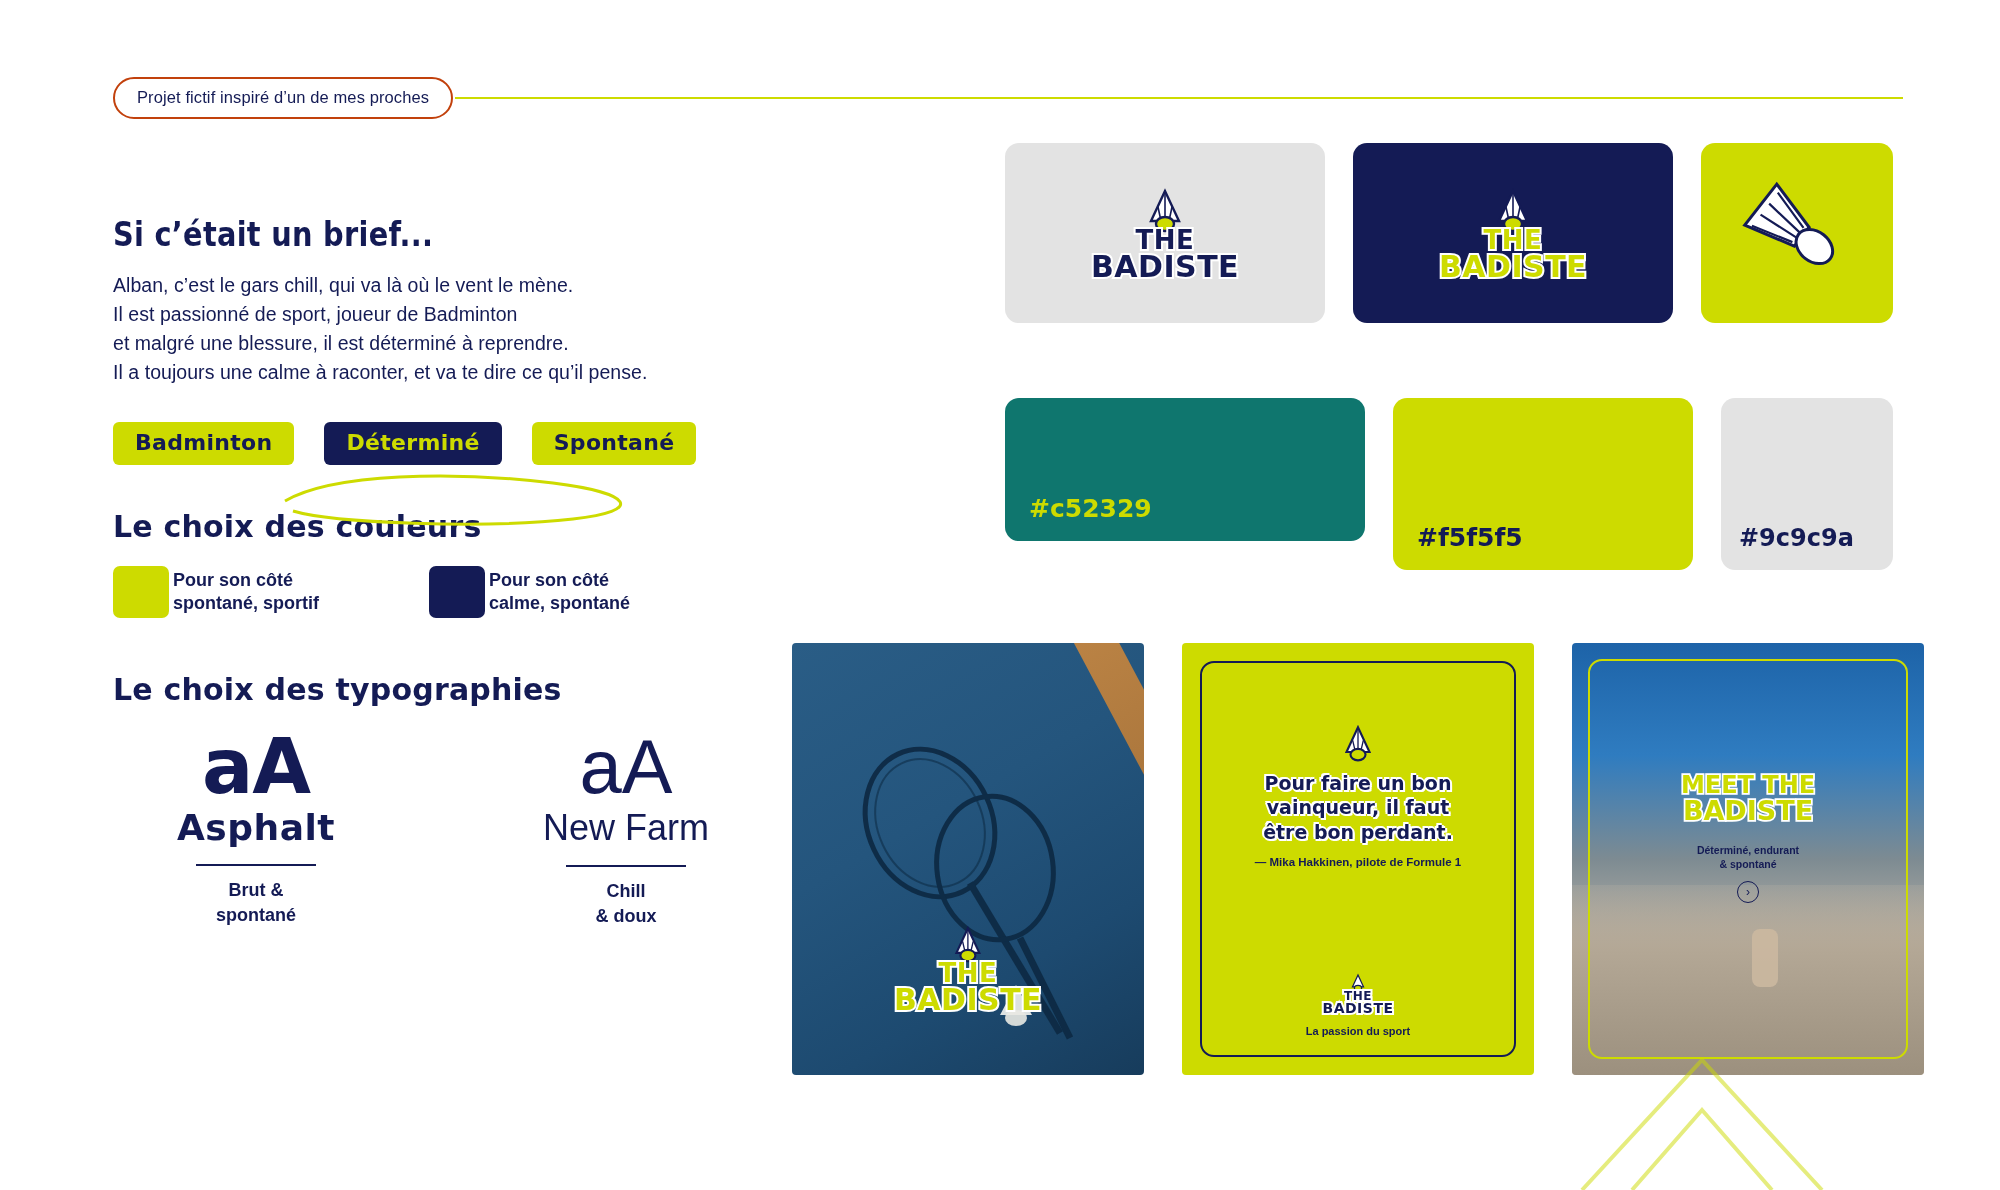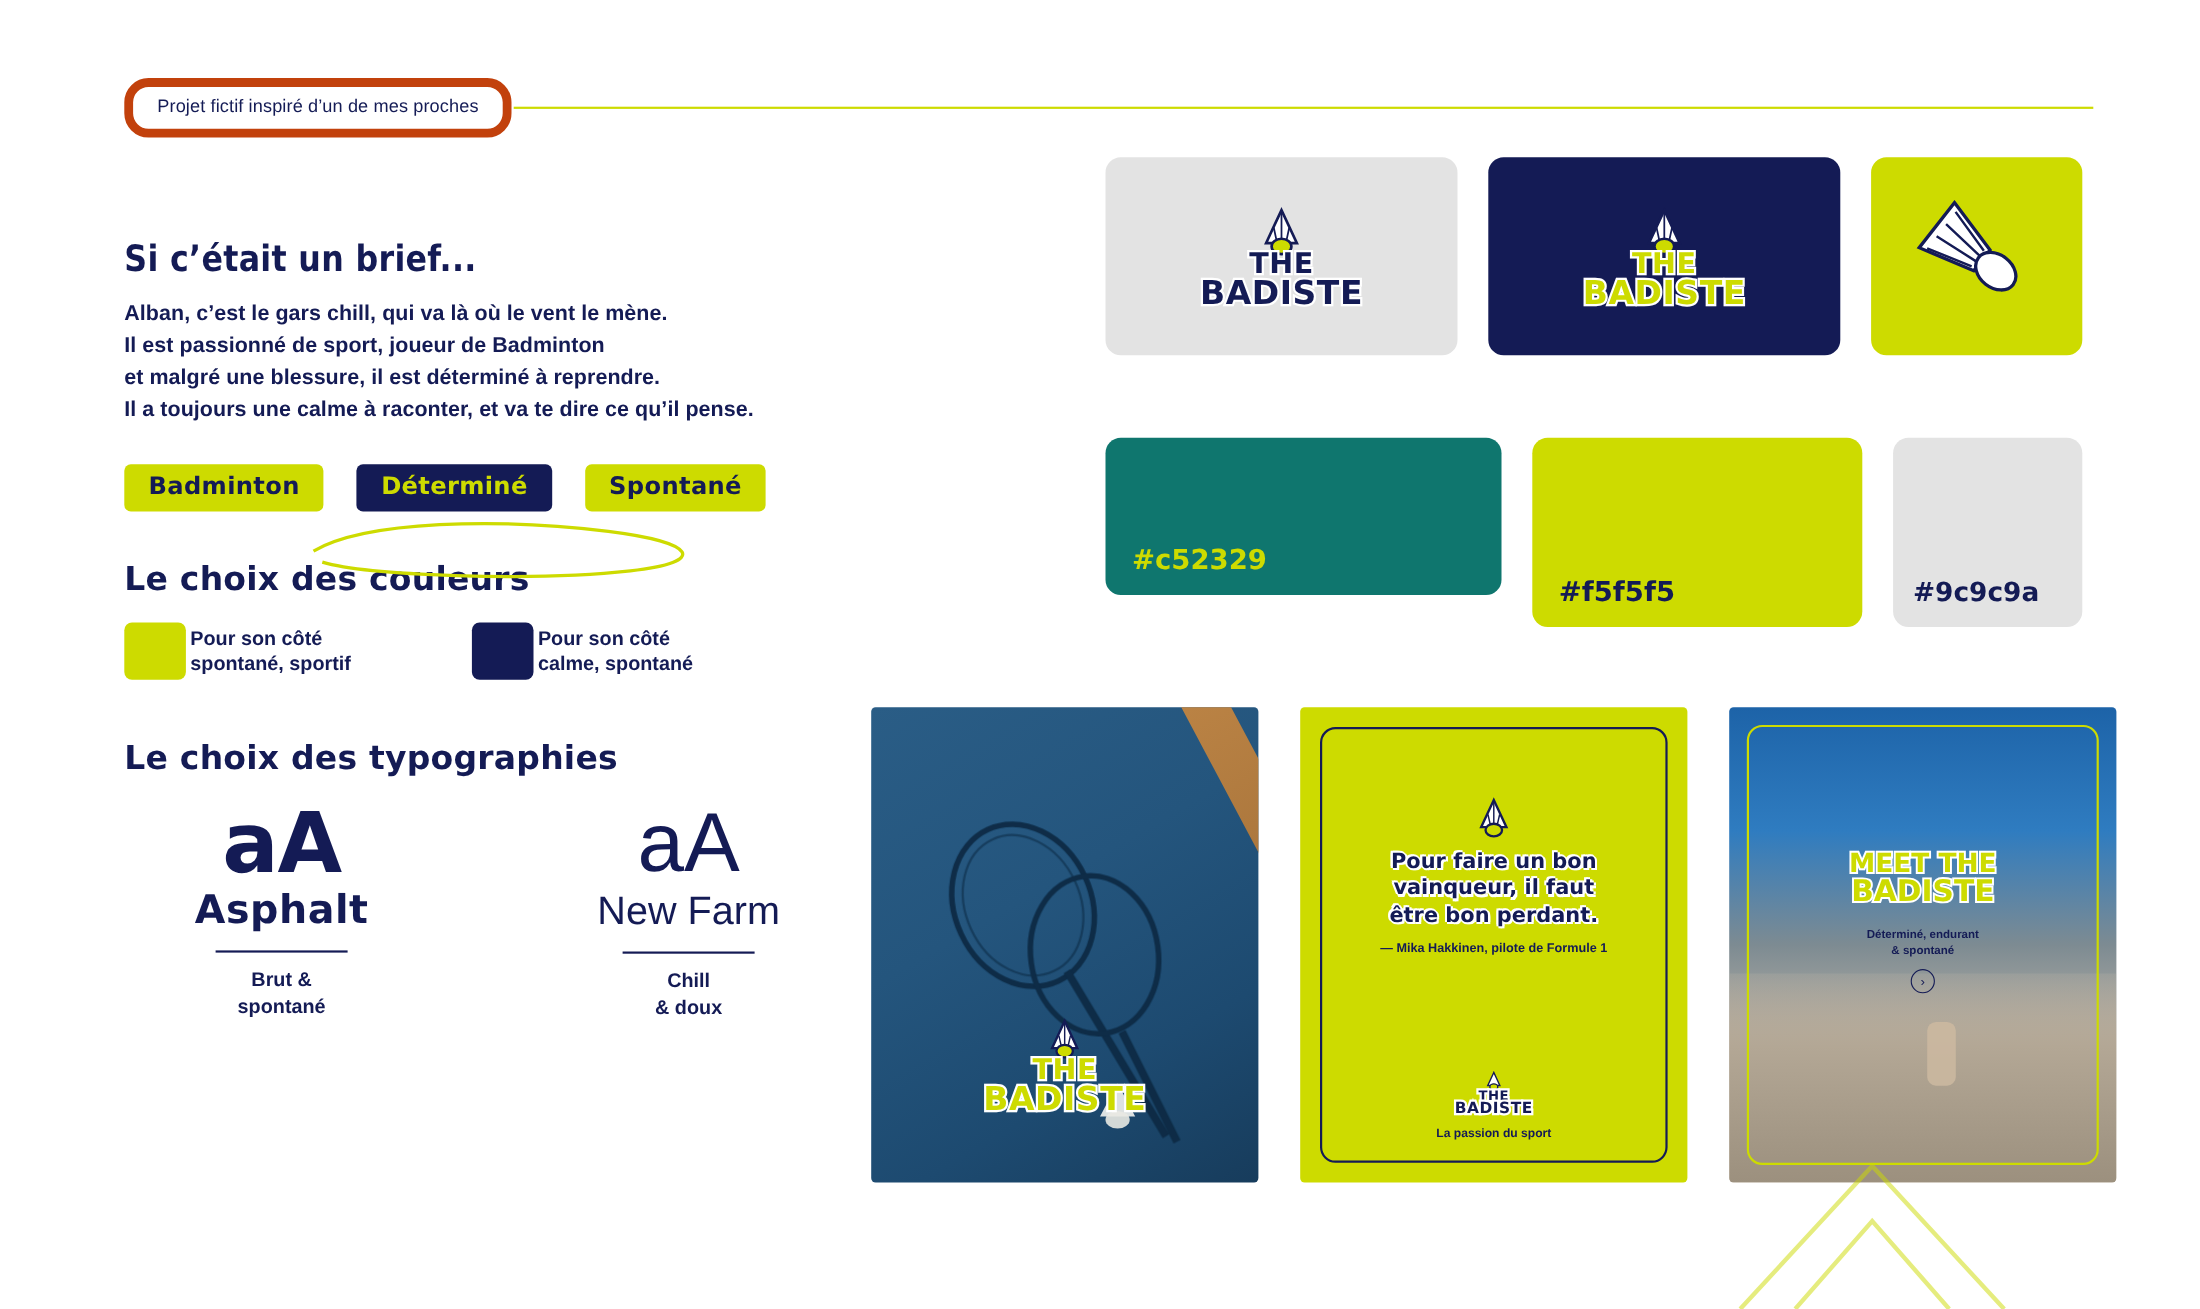--- a/index.html
+++ b/index.html
@@ -10,21 +10,21 @@
     overflow: hidden;
   }
   .page { position: relative; width: 2000px; height: 1190px; background:#fff; }
 
   
   .top-bar {
     position: absolute; left: 113px; top: 78px; width: 1790px; height: 40px;
     display: flex; align-items: center;
   }
   .top-badge {
-    border: 8px solid #c2410c;
+    border: 2px solid #c2410c;
     border-radius: 22px;
     padding: 9px 22px 10px 22px;
     color: #141b55;
     font-size: 16.5px;
     font-weight: 400;
     white-space: nowrap;
     background:#fff;
     letter-spacing: .1px;
   }
   .top-rule { flex: 1; height: 2px; background: #cddb00; margin-left: 2px; }
@@ -32,21 +32,21 @@
   
   .left { position: absolute; left: 113px; top: 215px; width: 840px; }
 
   .h-brief {
     color:#141b55; font-size: 33px; font-weight: 800; letter-spacing: .3px;
     font-family: "DejaVu Sans", sans-serif; font-stretch: condensed;
     transform: scaleX(.97); transform-origin: left center;
   }
   .brief-body {
     margin-top: 17px; color:#141b55; font-size: 19.5px; line-height: 1.48;
-    font-weight: 700; letter-spacing: .05px; position: relative; z-index:2;
+    font-weight: 400; letter-spacing: .05px; position: relative; z-index:2;
   }
   .scribble { position:absolute; left: 160px; top: 252px; width: 390px; height: 62px; z-index:1; pointer-events:none;}
 
   .tags { display:flex; gap: 30px; margin-top: 36px; }
   .tag {
     font-family: "DejaVu Sans", sans-serif;
     font-weight: 800; font-size: 22px; letter-spacing: .3px;
     padding: 8px 22px 10px 22px; border-radius: 6px;
     white-space: nowrap;
   }

